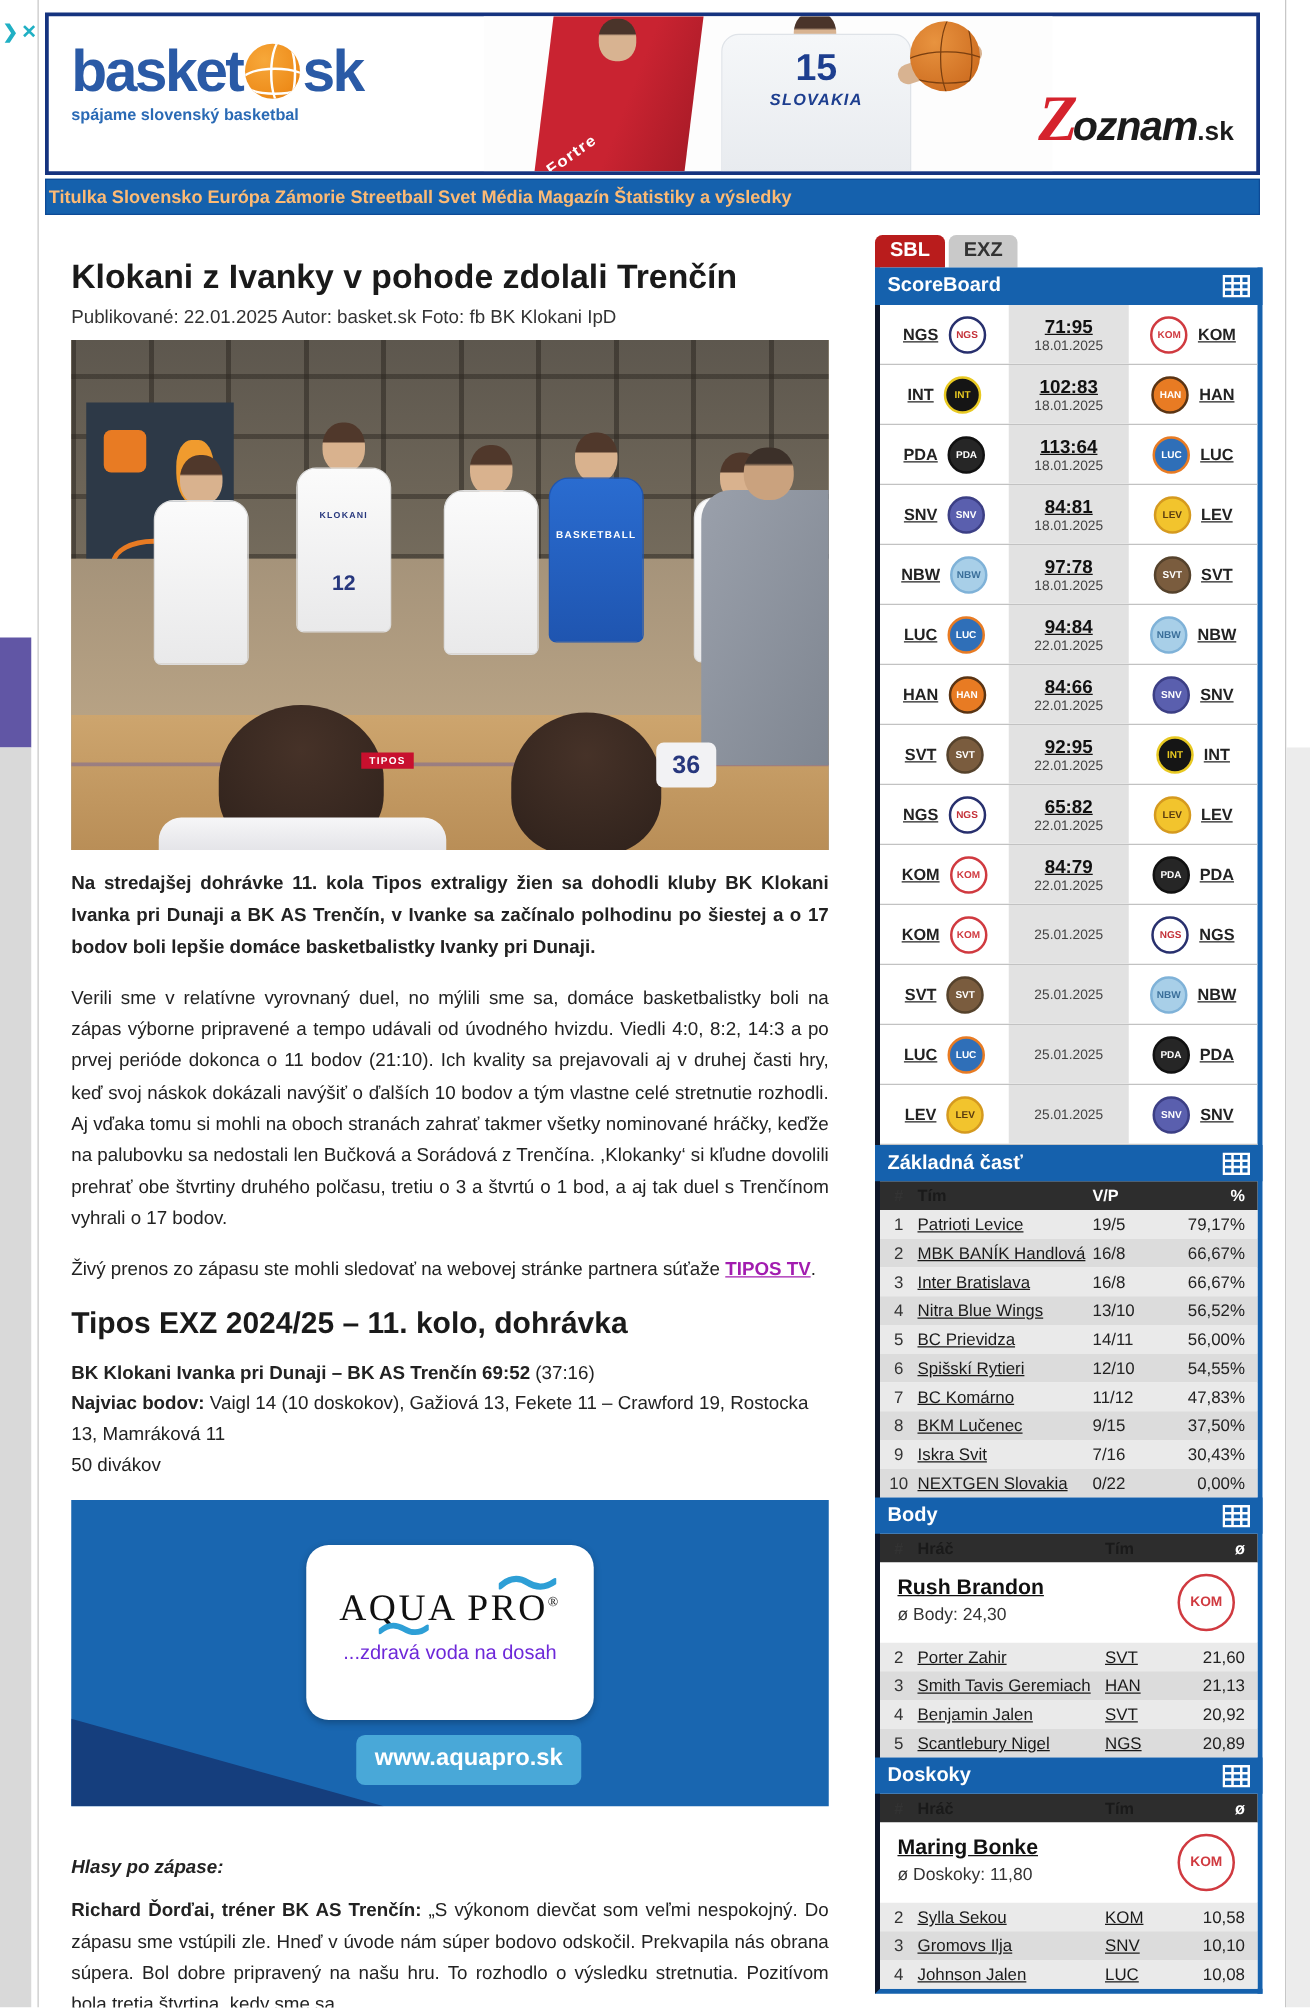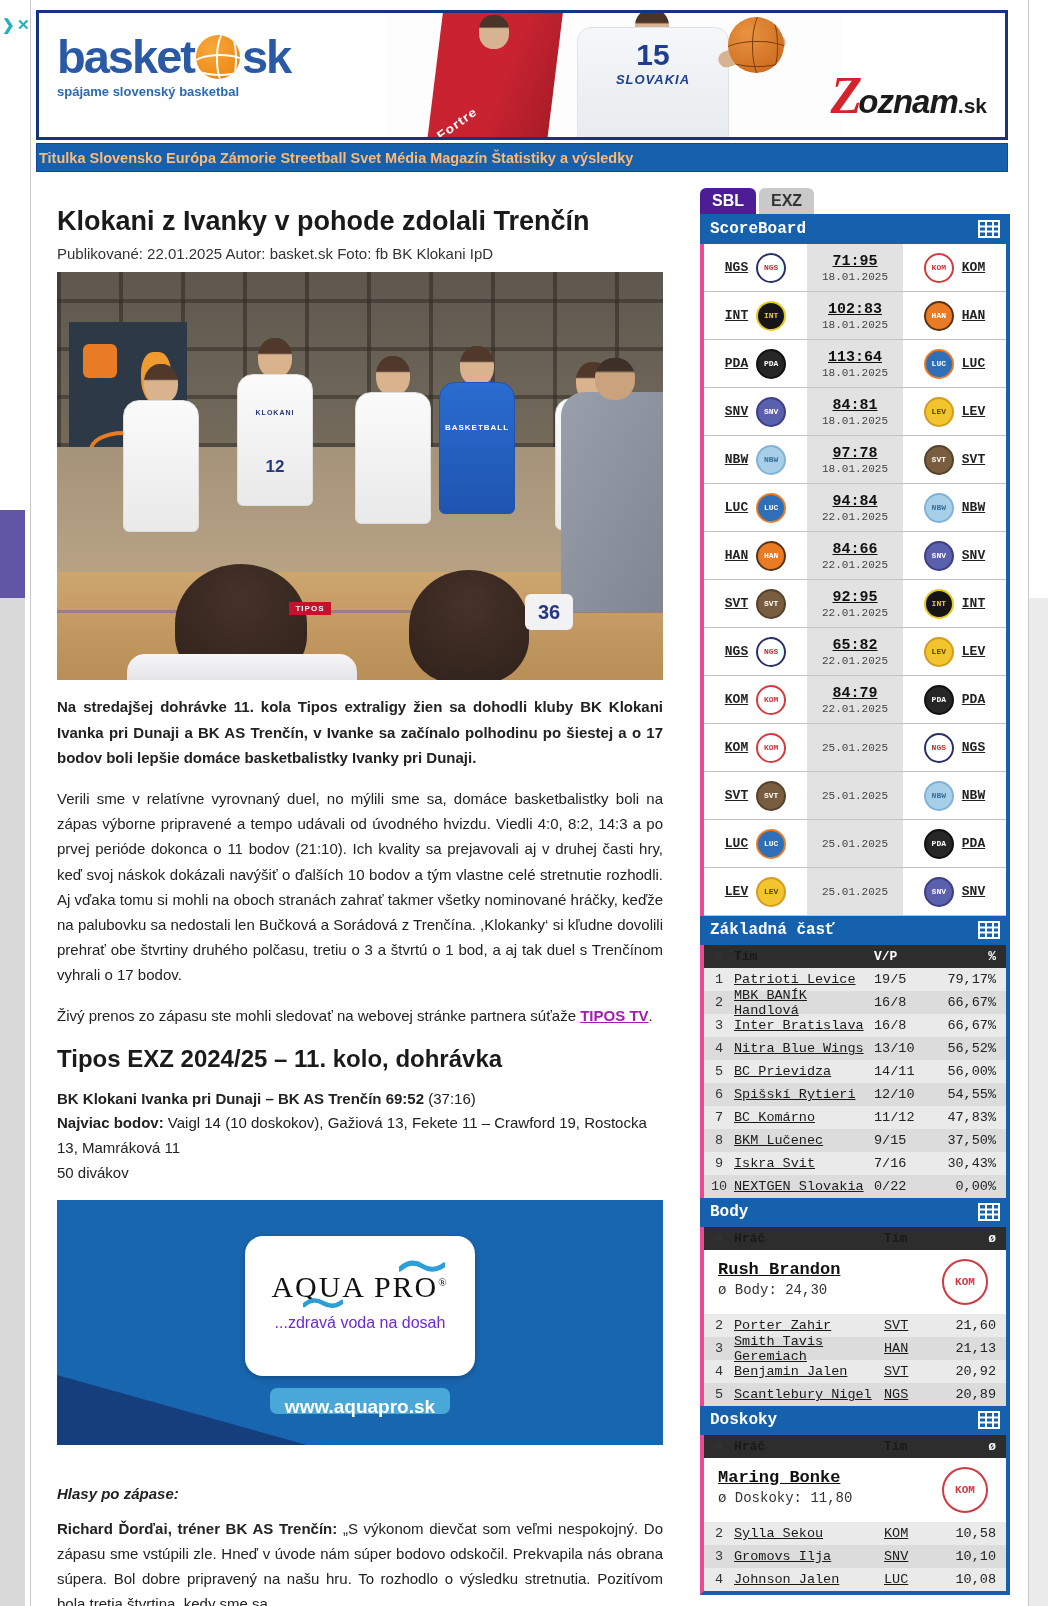--- a/index.html
+++ b/index.html
@@ -96,32 +96,32 @@
   .tagTipos{position:absolute;left:232px;top:330px;width:42px;height:13px;background:#c8102e;color:#fff;
     font-size:8px;font-weight:bold;text-align:center;line-height:13px;letter-spacing:1px;}
   
   .adbox{position:relative;width:606px;height:245px;background:#1966b0;margin-bottom:40px;overflow:hidden;}
   .ad-card{position:absolute;left:188px;top:36px;width:230px;height:140px;background:#fff;border-radius:18px;
     text-align:center;box-shadow:0 2px 6px rgba(0,0,0,.25);}
   .aqua-name{font-family:"Liberation Serif",serif;font-size:30px;letter-spacing:2px;color:#111;margin-top:34px;position:relative;}
   .aqua-wave{position:absolute;right:30px;top:22px;width:46px;height:16px;}
   .aqua-wave2{position:absolute;left:58px;top:60px;width:40px;height:14px;}
   .aqua-slogan{font-size:16px;color:#6d28d9;margin-top:10px;}
-  .ad-btn{position:absolute;left:213px;top:188px;width:180px;height:26px;background:#49a8d8;border-radius:7px;
+  .ad-btn{position:absolute;left:228px;top:188px;width:180px;height:40px;background:#49a8d8;border-radius:7px;
     color:#fff;font-size:19px;font-weight:bold;text-align:center;line-height:38px;cursor:pointer;}
   .ad-tri{position:absolute;left:0;bottom:0;width:0;height:0;border-bottom:70px solid #153e7d;border-right:250px solid transparent;}
   .stats-link{font-size:15px;margin-bottom:18px;}
   .voices{font-size:15px;font-weight:bold;font-style:italic;margin-bottom:14px;}
   
   .sidebar{position:absolute;left:700px;top:188px;width:310px;}
   .tabs{display:flex;height:26px;}
   .tab{padding:0 12px;font-size:16px;font-weight:bold;line-height:26px;border-radius:6px 6px 0 0;margin-right:3px;cursor:pointer;}
-  .tab.active{background:#4c1d95;color:#fff;}
+  .tab.active{background:#b91c1c;color:#fff;}
   .tab.inactive{background:#c9c9c9;color:#333;}
-  .panel{border-left:4px solid #ec4899;border-right:4px solid #1561ad;border-bottom:4px solid #1561ad;background:#fff;box-sizing:border-box;font-family:Liberation Mono, monospace;}
+  .panel{border-left:4px solid #0f172a;border-right:4px solid #1561ad;border-bottom:4px solid #1561ad;background:#fff;box-sizing:border-box;}
   .sec-head{height:29px;background:#1561ad;color:#fff;font-size:16px;font-weight:bold;line-height:29px;
     padding-left:10px;position:relative;margin:0 -4px;}
   .sec-head:first-child{height:30px;line-height:30px;}
   .sec-head .gicon{position:absolute;right:10px;top:5px;cursor:pointer;}
   .g-row{display:flex;height:47px;border-bottom:1px solid #c2c2c2;align-items:stretch;}
   .g-side{flex:1;display:flex;align-items:center;justify-content:center;gap:8px;}
   .t-abbr{font-size:13px;font-weight:bold;color:#222;text-decoration:underline;cursor:pointer;}
   .t-logo{width:30px;height:30px;border-radius:50%;border:2px solid #888;box-sizing:border-box;
     font-size:8px;font-weight:bold;display:flex;align-items:center;justify-content:center;flex:none;background:#eee;}
   .t-logo.big{width:46px;height:46px;font-size:11px;}

